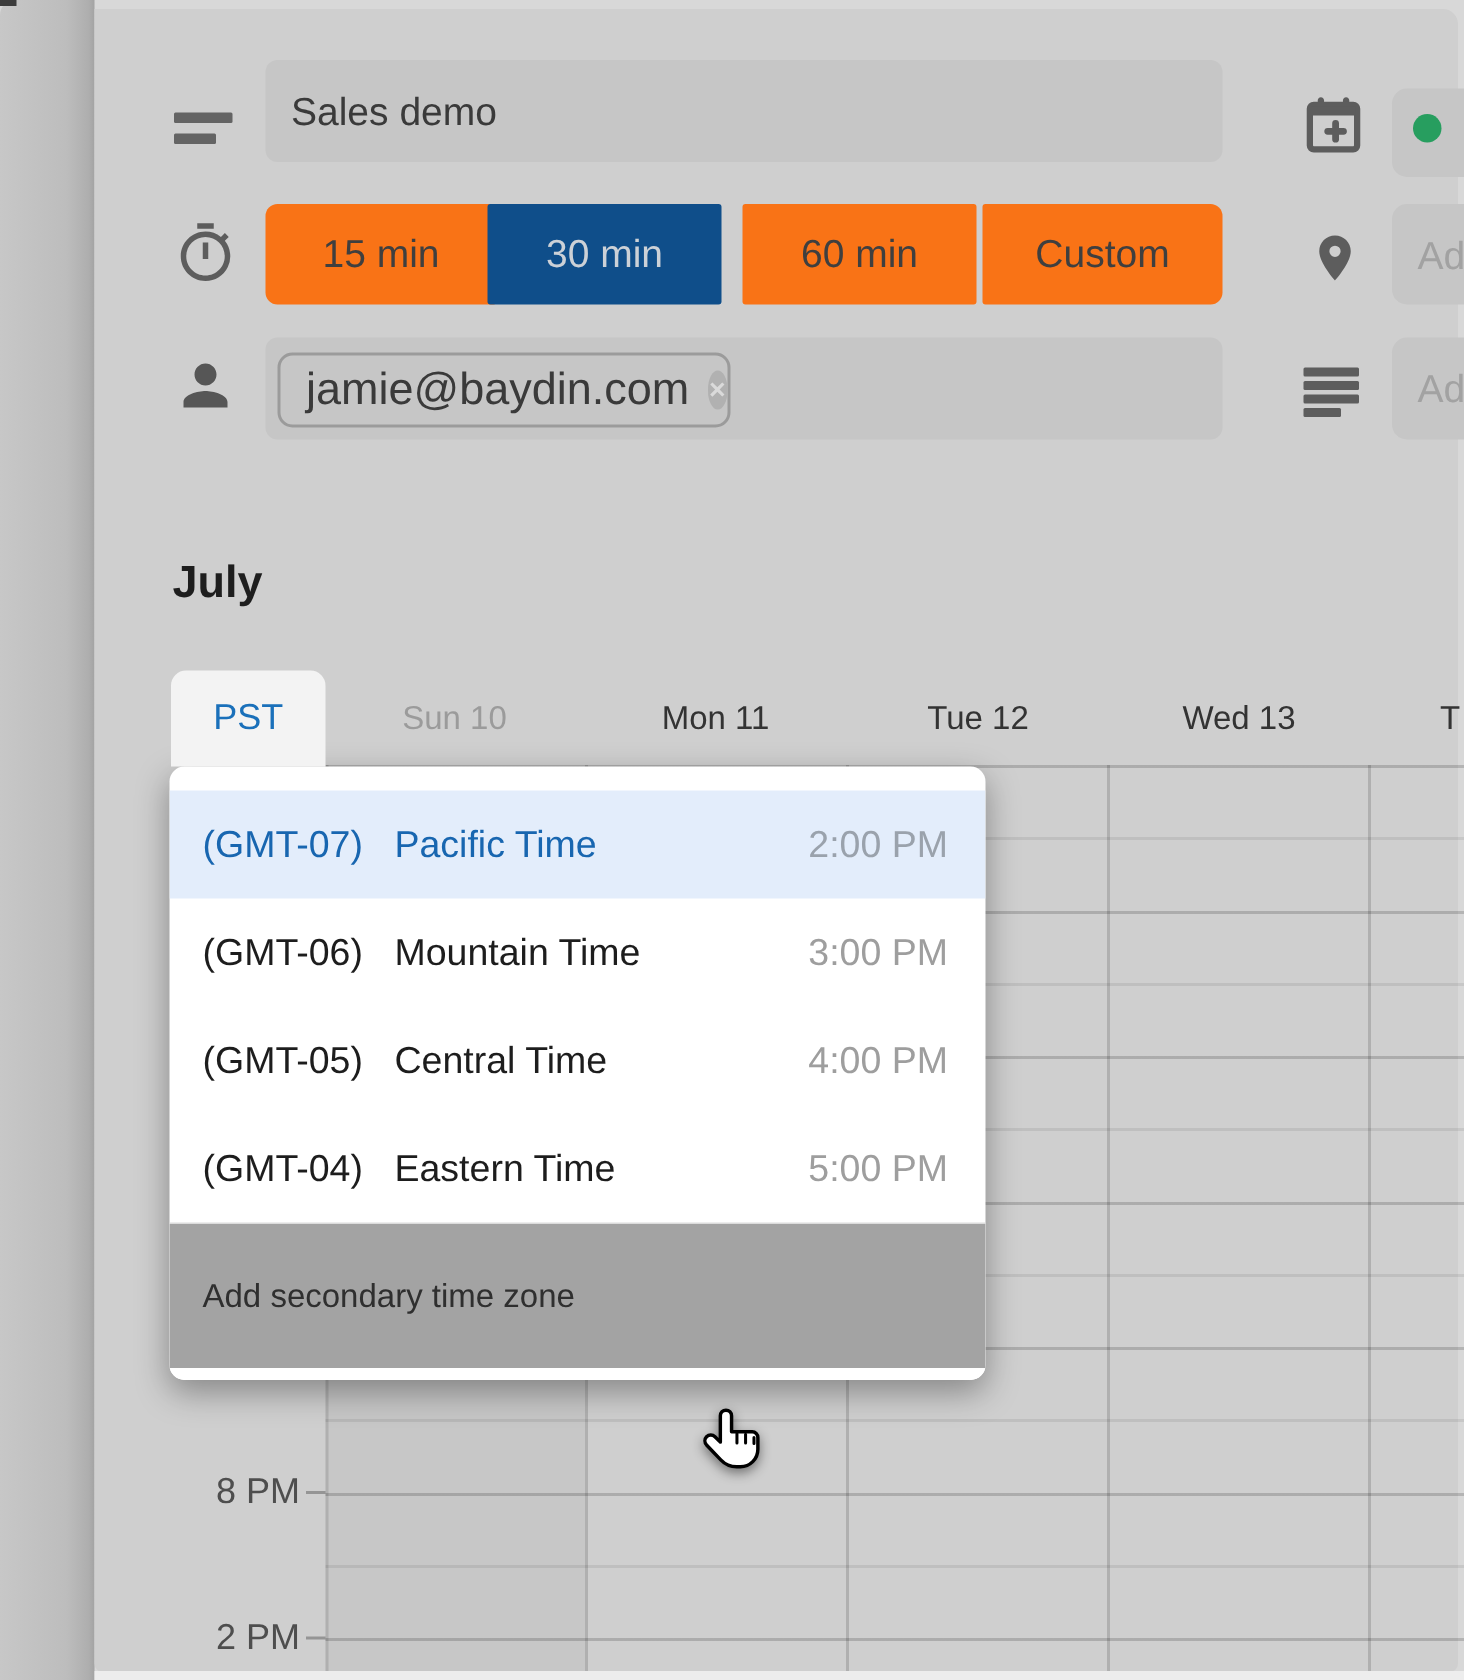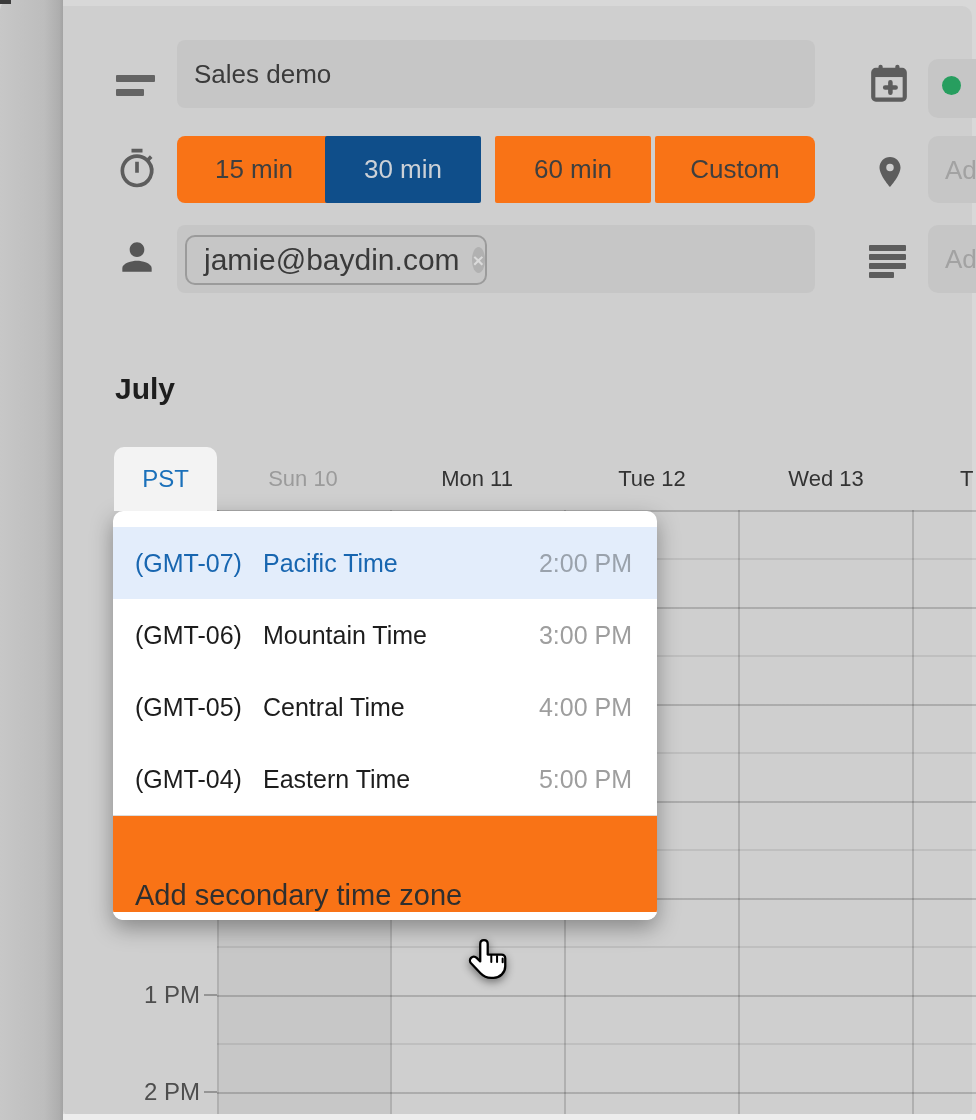--- a/index.html
+++ b/index.html
@@ -61,22 +61,22 @@
   
   .tz-menu{position:absolute;left:113px;top:511px;width:544px;background:#ffffff;border-radius:10px;
     box-shadow:0 8px 22px rgba(0,0,0,0.35);z-index:29;overflow:hidden;padding-top:16px;}
   .tz-row{height:72px;display:flex;align-items:center;padding:0 25px 0 22px;font-size:25px;color:#1d1d1d;}
   .tz-row.selected{background:#e3edfb;color:#1866b0;}
   .tz-gmt{display:inline-block;width:128px;white-space:nowrap;}
   .tz-name{white-space:nowrap;}
   .tz-time{margin-left:auto;color:#9e9e9e;white-space:nowrap;}
   .tz-row.selected .tz-time{color:#9aa2ac;}
   .tz-divider{height:1px;background:#dcdcdc;}
-  .tz-footer{height:96px;background:#f97316;display:flex;align-items:flex-end;padding:0 22px;
-    font-size:29px;color:#2f2f2f;}
+  .tz-footer{height:96px;background:#a3a3a3;display:flex;align-items:center;padding:0 22px;
+    font-size:22px;color:#2f2f2f;}
   .tz-bottom-pad{height:8px;background:#ffffff;}
 
   .cursor{position:absolute;left:466px;top:936px;z-index:40;filter:drop-shadow(0 3px 4px rgba(0,0,0,0.45));}
   svg{display:block;}
 </style>
 </head>
 <body>
 
 <div id="stage">
 
@@ -152,21 +152,21 @@
 
   <div class="grid"></div>
   <div class="weekend-shade"></div>
   <div class="vline" style="left:217px;"></div>
   <div class="vline" style="left:390px;"></div>
   <div class="vline" style="left:564px;"></div>
   <div class="vline" style="left:738px;"></div>
   <div class="vline" style="left:912px;"></div>
   <div class="tick" style="top:994px;"></div>
   <div class="tick" style="top:1091px;"></div>
-  <div class="time-label" style="top:981px;">1 PM</div>
+  <div class="time-label" style="top:981px;">8 PM</div>
   <div class="time-label" style="top:1078px;">2 PM</div>
   <div class="bottom-strip"></div>
 
   <div class="tz-tab">PST</div>
   <div class="tz-menu">
     <div class="tz-row selected">
       <span class="tz-gmt">(GMT-07)</span>
       <span class="tz-name">Pacific Time</span>
       <span class="tz-time">2:00 PM</span>
     </div>

